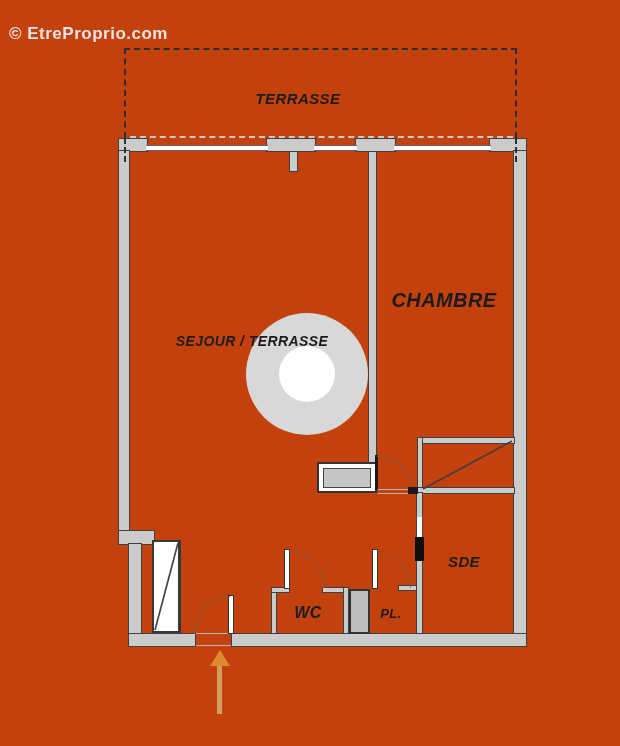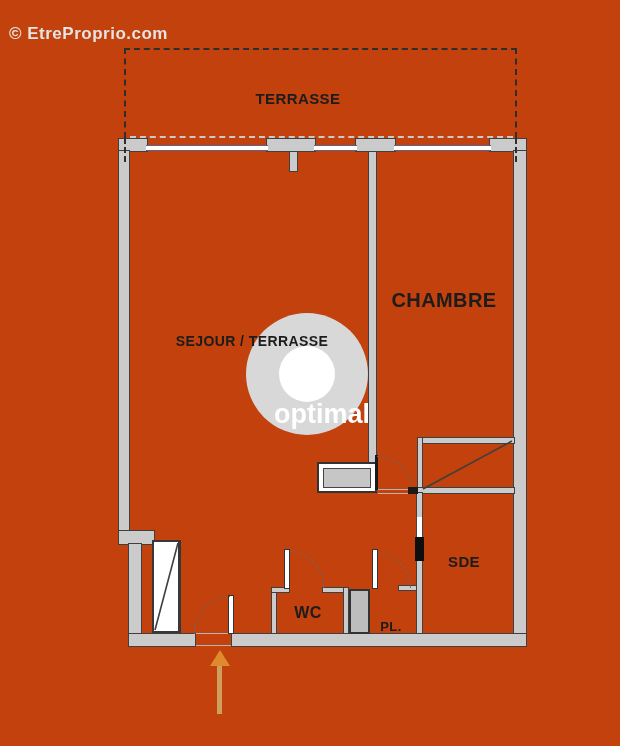--- a/index.html
+++ b/index.html
@@ -1,37 +1,36 @@
 <!DOCTYPE html>
 <html><head>
 <meta charset="utf-8">
 <style>
   html,body{margin:0;padding:0;background:#ffffff;}
   #plan{position:relative;width:620px;height:746px;background:#c2410c;overflow:hidden;
         font-family:"Liberation Sans",sans-serif;}
   .abs{position:absolute;box-sizing:border-box;}
   .wall{position:absolute;box-sizing:border-box;background:#cbcbcb;border:1.5px solid #3f3f3f;z-index:2;}
   .win{position:absolute;box-sizing:border-box;background:#ffffff;border-top:1.5px solid #5d6286;border-bottom:1.5px solid #5d6286;height:6px;z-index:2;}
-  .label{position:absolute;color:#1c1c1c;font-weight:bold;white-space:nowrap;transform:translate(-50%,-50%);z-index:4;letter-spacing:.4px;}
+  .label{position:absolute;color:#1c1c1c;font-weight:bold;white-space:nowrap;transform:translate(-50%,-50%);z-index:4;letter-spacing:.4px;font-style:italic;}
   .leaf{position:absolute;box-sizing:border-box;background:#ffffff;border:1.5px solid #333;z-index:3;}
   .arc{position:absolute;box-sizing:border-box;z-index:3;}
   .arc.tr{border-top:1.6px dashed #6a6a6a;border-right:1.6px dashed #6a6a6a;border-top-right-radius:100% 100%;}
   .arc.tl{border-top:1.6px dashed #6a6a6a;border-left:1.6px dashed #6a6a6a;border-top-left-radius:100% 100%;}
   .thin{position:absolute;background:#b5b5b5;height:1px;z-index:2;}
 </style>
 </head>
 <body>
 
 <div id="plan">
 
   <div class="abs" style="left:9px;top:24px;font-size:17px;color:#e4e4e4;font-weight:bold;letter-spacing:.5px;z-index:0;">© EtreProprio.com</div>
 
   <div class="abs" style="left:246px;top:313px;width:122px;height:122px;border-radius:50%;background:#d8d8d8;z-index:0;"></div>
   <div class="abs" style="left:279px;top:346px;width:56px;height:56px;border-radius:50%;background:#ffffff;z-index:0;"></div>
-  <div class="abs" style="left:322px;top:414px;transform:translate(-50%,-50%);color:#ffffff;font-weight:bold;font-size:27px;z-index:1;">optimal</div>
 
   <div class="abs" style="left:124px;top:48px;width:393px;height:90px;border:2px dashed #2e2e2e;border-bottom:none;z-index:1;"></div>
   <div class="abs" style="left:124px;top:138px;width:0;height:24px;border-left:2px dashed #2e2e2e;z-index:6;"></div>
   <div class="abs" style="left:515px;top:138px;width:0;height:24px;border-left:2px dashed #2e2e2e;z-index:6;"></div>
   <div class="abs" style="left:130px;top:136px;width:383px;height:0;border-top:2px dashed #c9c9c9;z-index:1;"></div>
 
   <div class="wall" style="left:118px;top:138px;width:30px;height:14px;"></div>
   <div class="wall" style="left:266px;top:138px;width:50px;height:14px;"></div>
   <div class="wall" style="left:289px;top:151px;width:9px;height:21px;"></div>
   <div class="wall" style="left:355px;top:138px;width:41px;height:14px;"></div>
@@ -90,19 +89,19 @@
   <div class="leaf" style="left:372px;top:549px;width:6px;height:40px;"></div>
   <div class="arc tr" style="left:378px;top:553px;width:33px;height:35px;"></div>
 
   <div class="leaf" style="left:228px;top:595px;width:6px;height:39px;"></div>
   <div class="arc tl" style="left:194px;top:596px;width:36px;height:38px;"></div>
 
   <div class="label" style="left:298px;top:98px;font-size:15px;">TERRASSE</div>
   <div class="label" style="left:252px;top:341px;font-size:14px;">SEJOUR / TERRASSE</div>
   <div class="label" style="left:444px;top:300px;font-size:20px;">CHAMBRE</div>
   <div class="label" style="left:308px;top:613px;font-size:16px;">WC</div>
-  <div class="label" style="left:391px;top:613px;font-size:13px;margin-top:13px;">PL.</div>
+  <div class="label" style="left:391px;top:613px;font-size:13px;">PL.</div>
   <div class="label" style="left:464px;top:561px;font-size:15px;">SDE</div>
 
   <div class="abs" style="left:217px;top:663px;width:5px;height:51px;background:#cfa05c;z-index:3;"></div>
   <div class="abs" style="left:210px;top:650px;width:0;height:0;border-left:10px solid transparent;border-right:10px solid transparent;border-bottom:16px solid #e08a2e;z-index:3;"></div>
 
 </div>
 
 </body></html>

